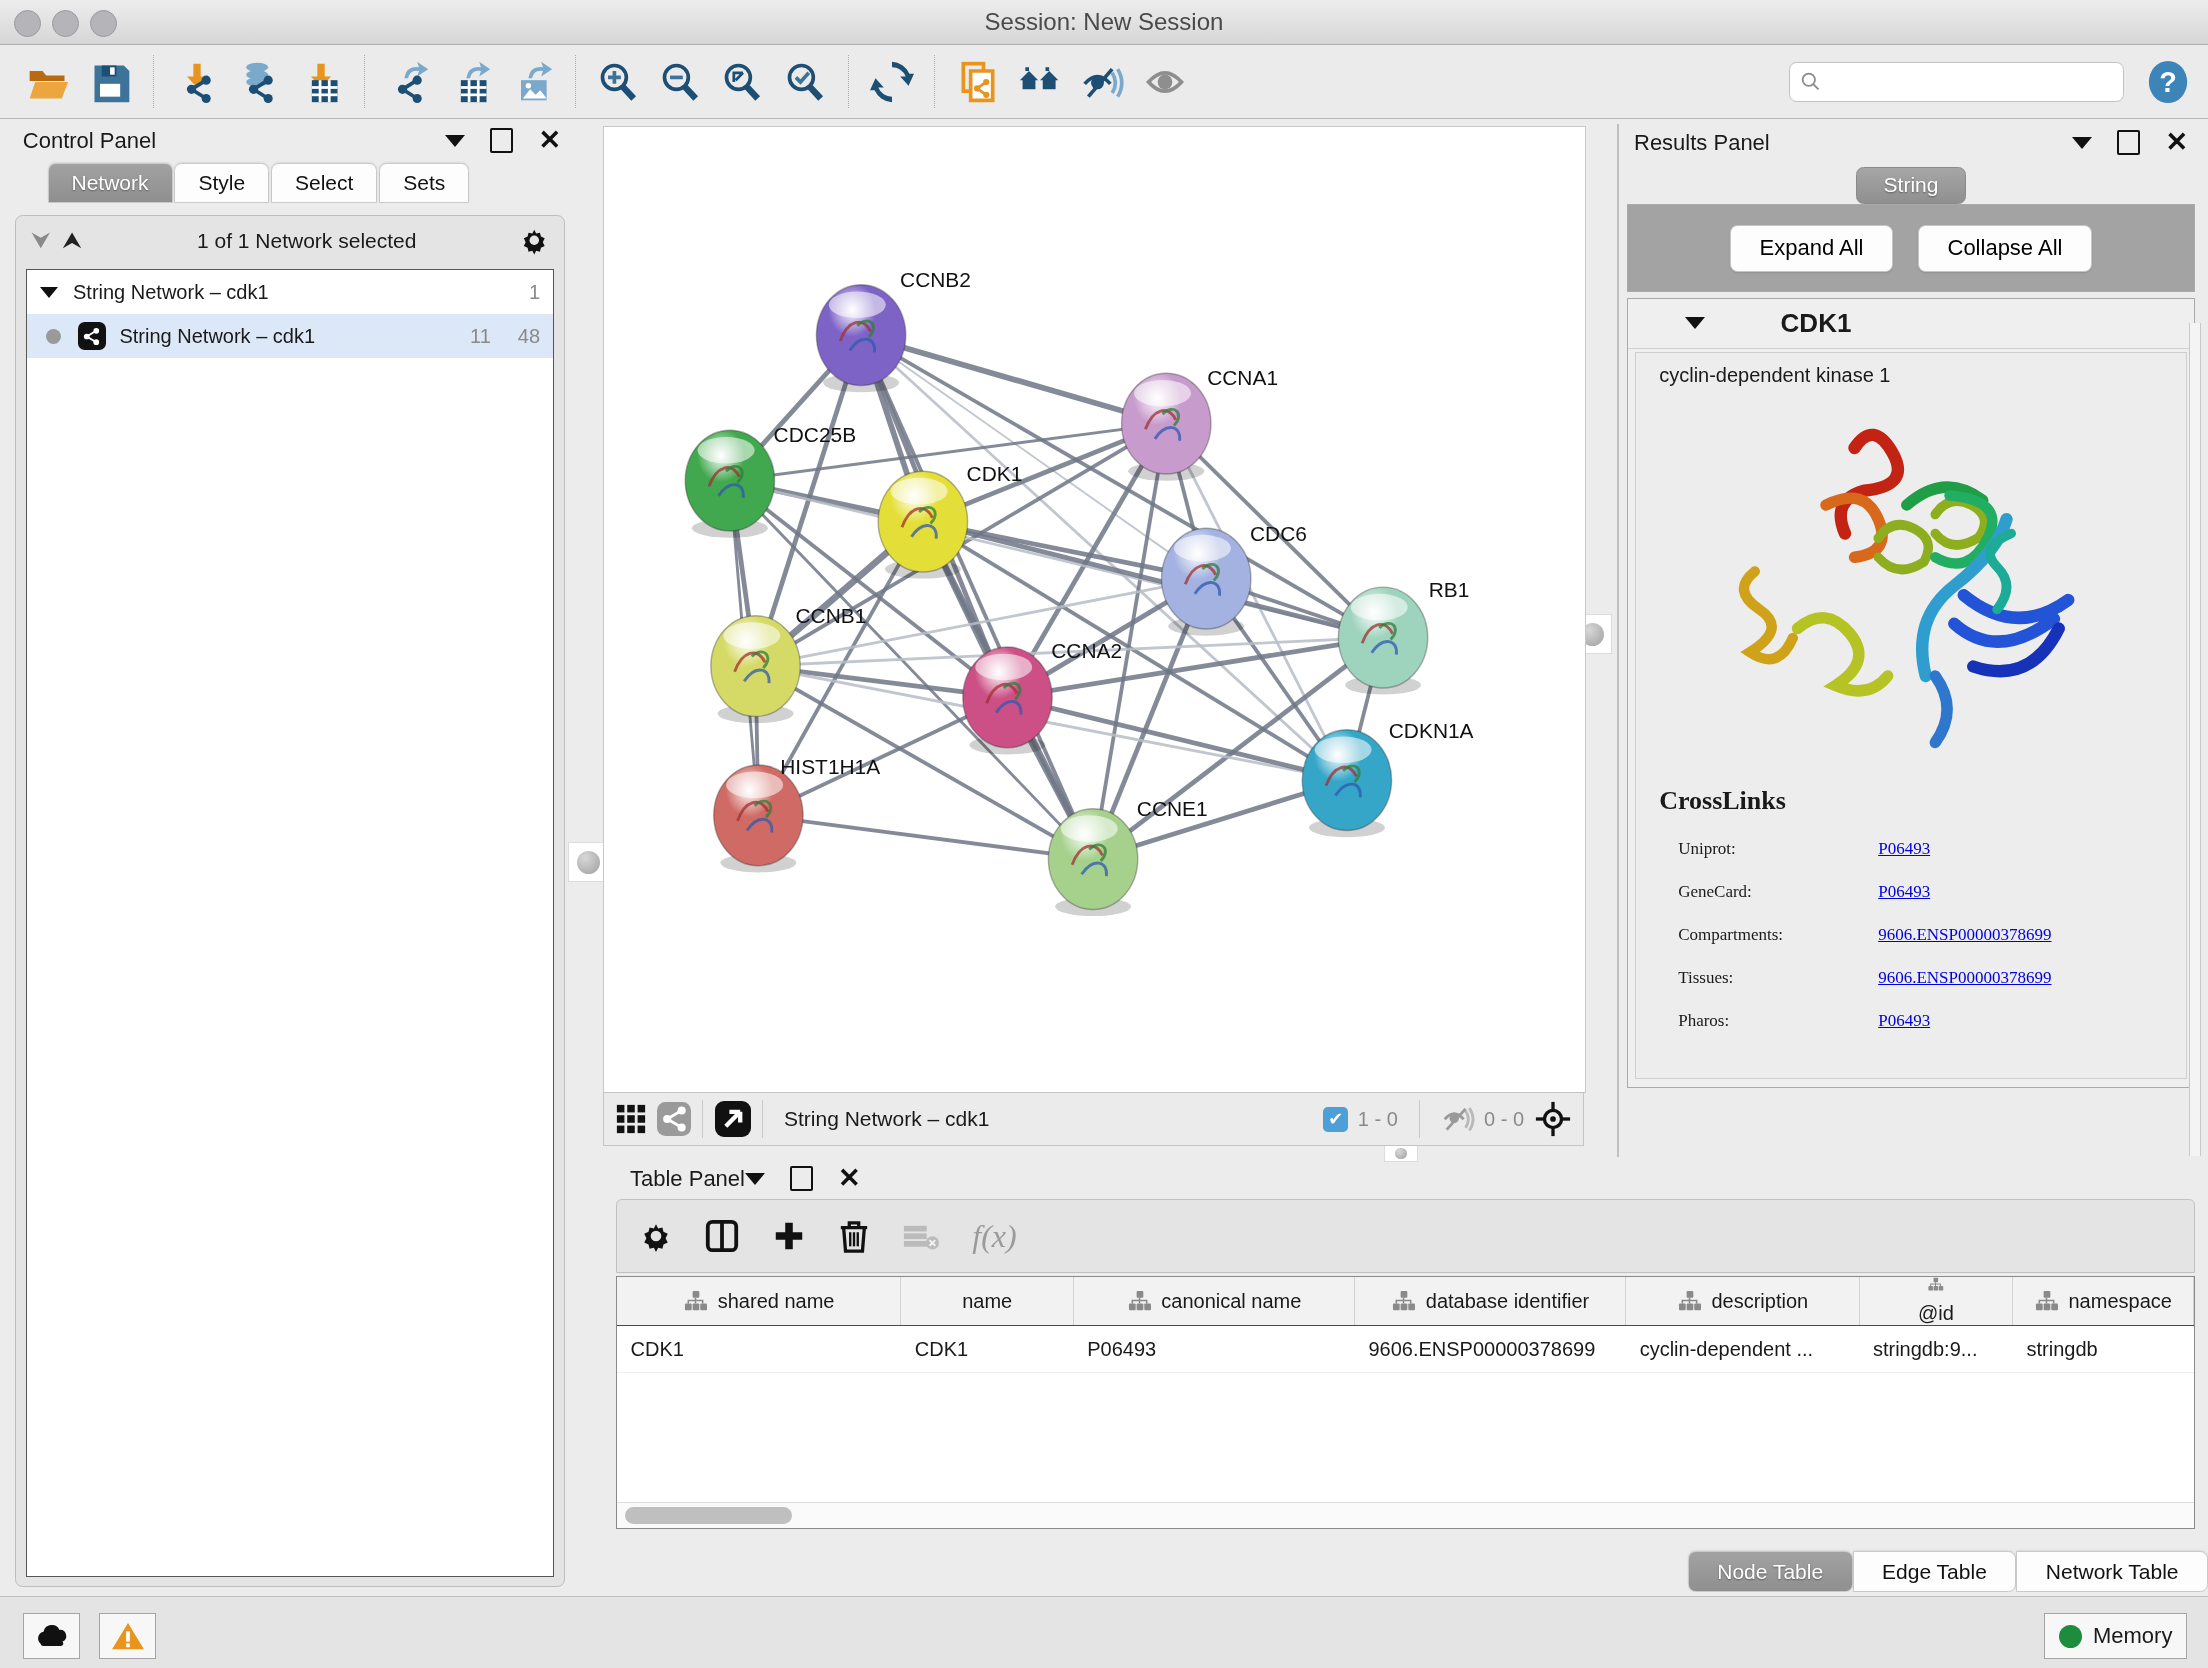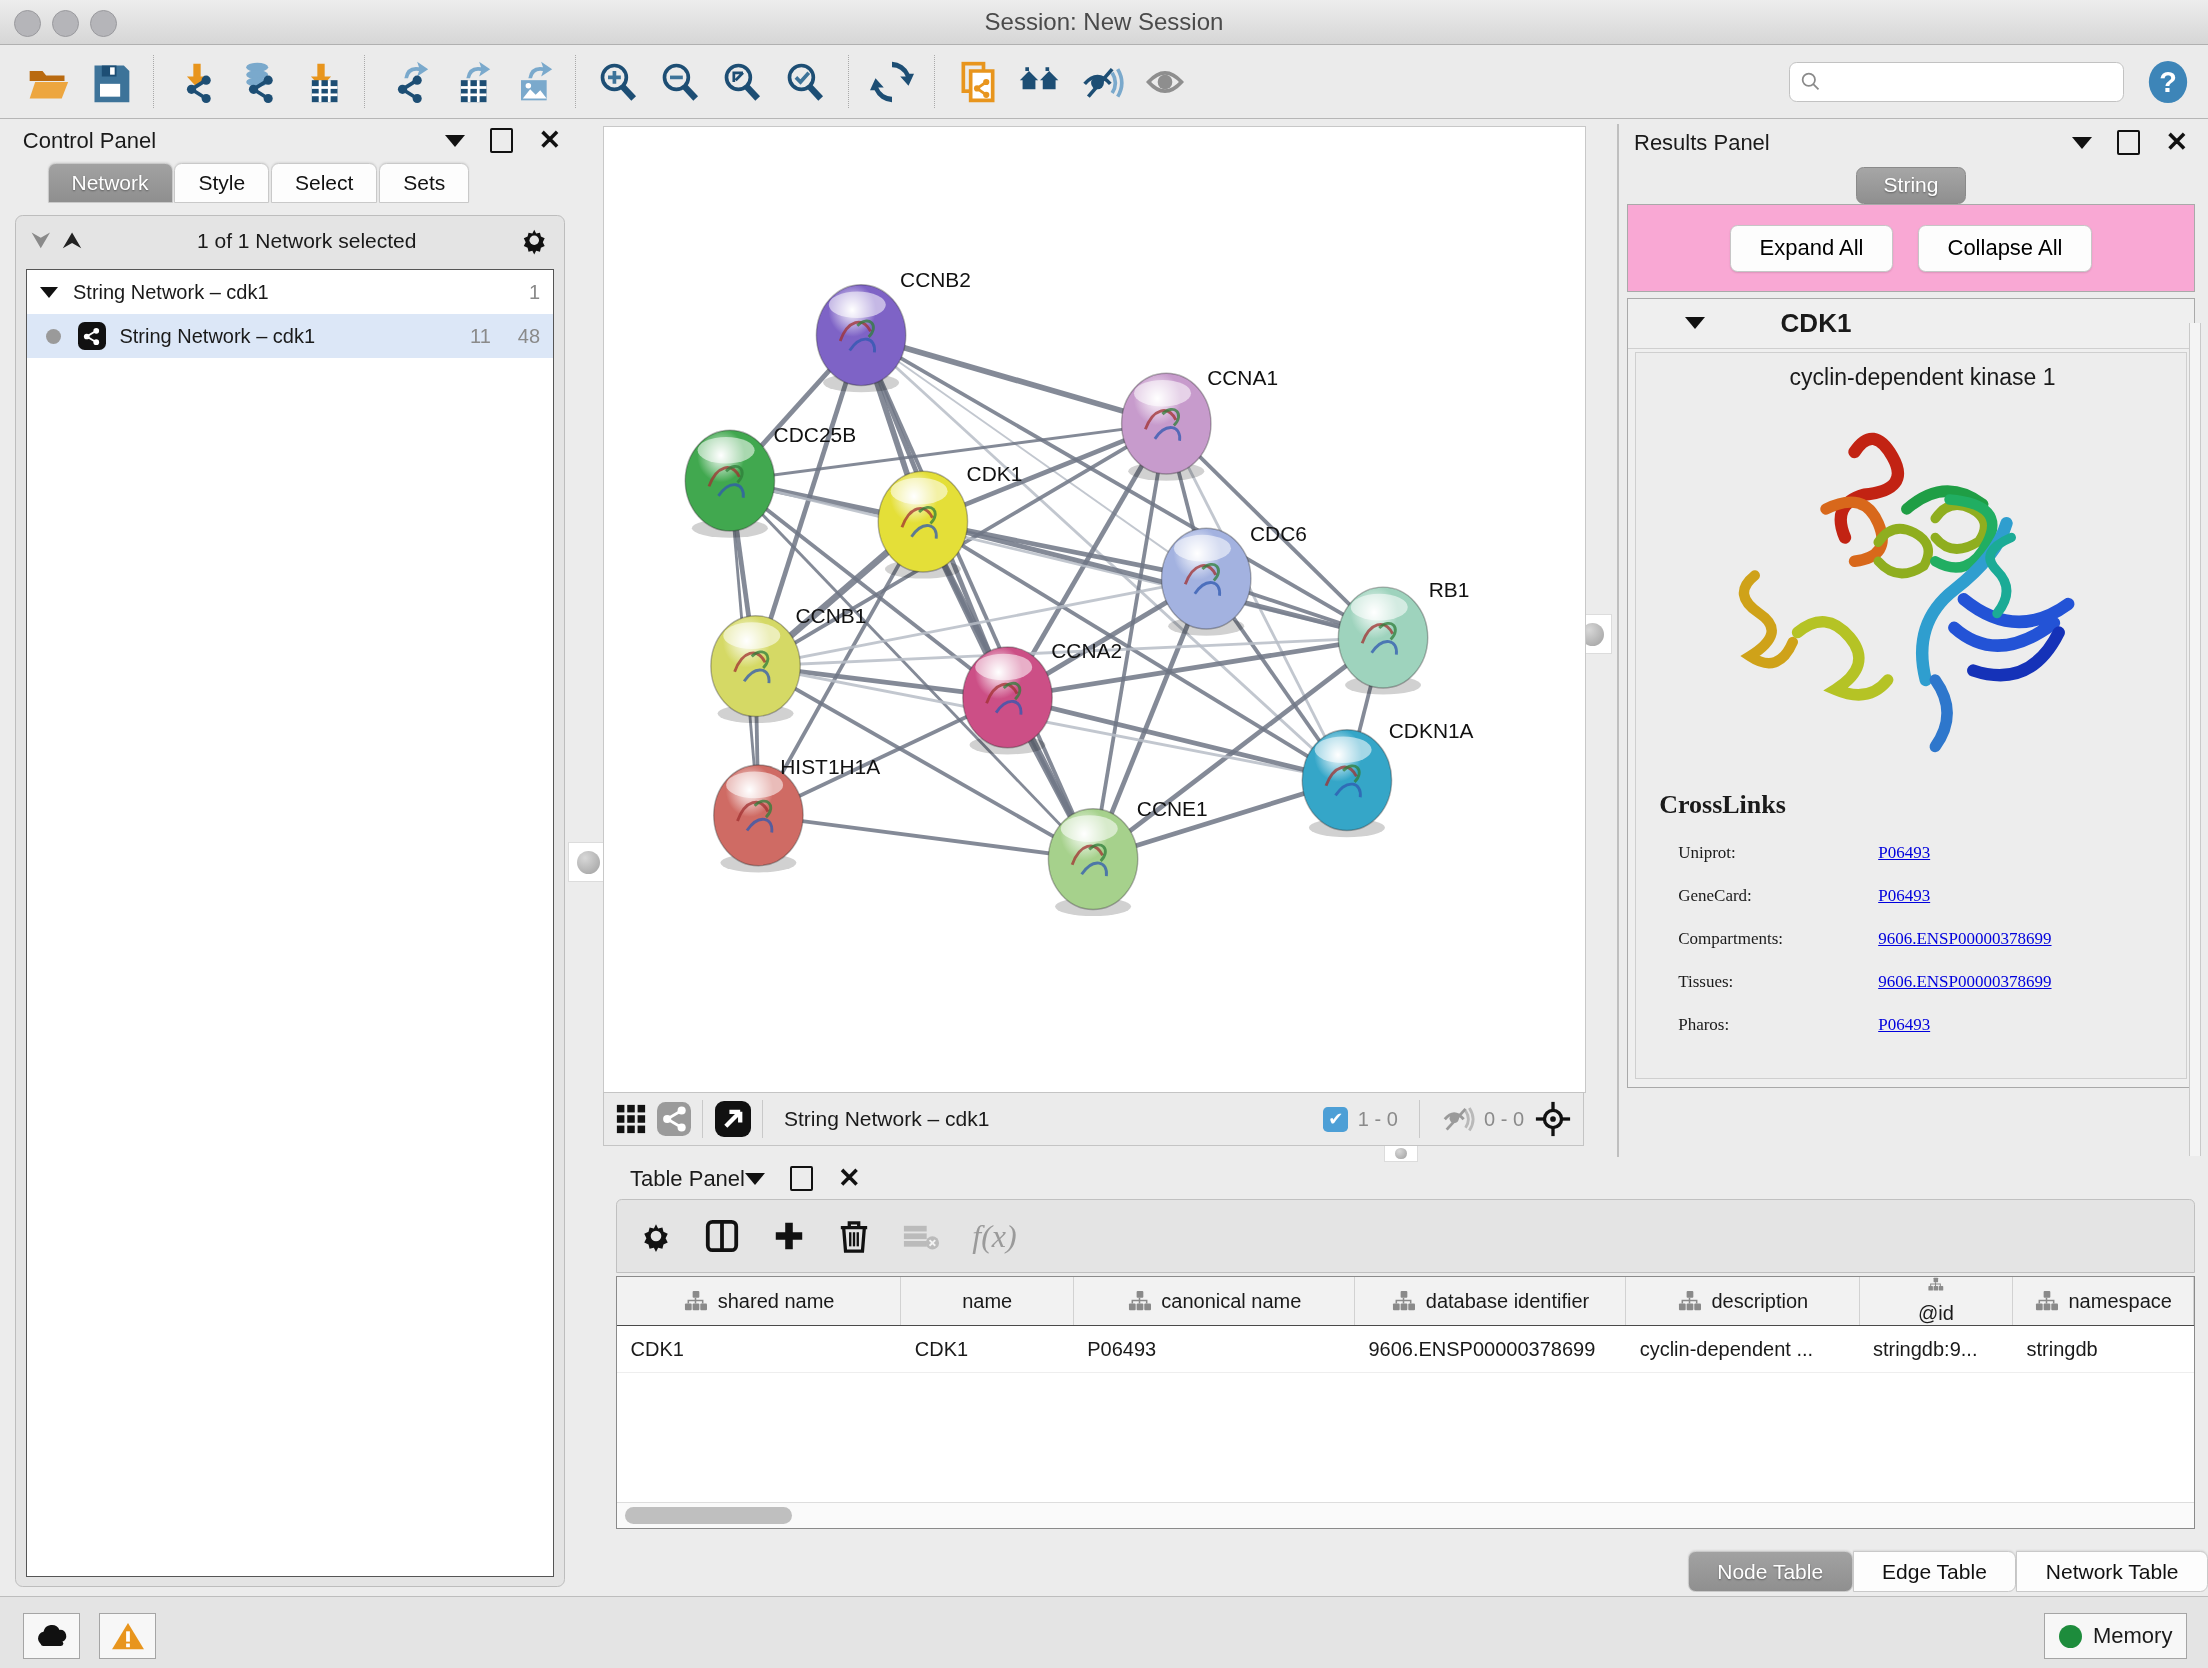--- a/index.html
+++ b/index.html
@@ -71,32 +71,32 @@
   .checkbox{width:25px;height:25px;border-radius:4.8px;background:#4d9fd6;color:#fff;font-size:18px;
     display:flex;align-items:center;justify-content:center;}
   
   #results-panel{position:absolute;left:1617px;top:124px;width:584px;height:1033px;
     border-left:2.9px double #bfbfbf;}
   #rp-header{display:flex;align-items:center;justify-content:space-between;padding:5.7px 15px 0 15px;}
   #rp-tabwrap{text-align:center;margin-top:11px;}
   #rp-tab{display:inline-block;font-size:21px;color:#fff;text-shadow:0 1px 1.9px rgba(0,0,0,.4);
     background:linear-gradient(#a6a6a6,#8f8f8f);border:1px solid #8a8a8a;border-radius:7.6px;
     padding:5.7px 27px;}
-  #rp-box1{margin:0px 7.6px 0 7.6px;border:1.9px solid #a9a9a9;background:#f9a8d4;height:86px;
+  #rp-box1{margin:0px 7.6px 0 7.6px;border:1.9px solid #a9a9a9;background:#a3a3a3;height:86px;
     display:flex;align-items:center;justify-content:center;gap:25px;}
   .rp-btn{background:#fdfdfd;border:1px solid #c6c6c6;border-radius:7.6px;font-size:22px;
     padding:9.5px 28.5px;box-shadow:0 1px 1.9px rgba(0,0,0,.12);}
   #rp-box2{margin:5.7px 7.6px 0 7.6px;border:1.9px solid #a9a9a9;background:#efefef;height:788px;position:relative;}
   #rp-genehdr{display:flex;align-items:center;height:49px;border-bottom:1px solid #cfcfcf;padding-left:57px;}
   #rp-genehdr .tri{width:0;height:0;border-left:10.5px solid transparent;border-right:10.5px solid transparent;
     border-top:12.4px solid #111;margin-right:76px;}
   #rp-gene{font-size:26px;font-weight:bold;}
   #rp-inner{position:absolute;left:7.6px;right:7.6px;top:53px;bottom:7.6px;background:#ededed;
     border:1px solid #cfcfcf;overflow:hidden;}
-  #rp-desc{font-size:23px;padding:11.4px 0 0 23px;text-align:center;}
+  #rp-desc{font-size:20px;padding:11.4px 0 0 23px;}
   #protein-img{display:block;margin:3.8px auto 0 auto;}
   #crosslinks{font-family:"Liberation Serif",serif;padding:15px 0 0 23px;}
   #cl-head{font-size:26px;font-weight:bold;}
   .cl-row{display:flex;font-size:17px;margin-top:23px;}
   .cl-label{width:200px;padding-left:19px;}
   .cl-link{color:#0000dd;text-decoration:underline;}
   
   #table-panel{position:absolute;left:603px;top:1164px;width:1605px;height:432px;}
   #tp-header{display:flex;align-items:center;justify-content:flex-start;padding:1.9px 19px 0 27px;}
   #tp-toolbar{margin:7.6px 13.3px 0 13.3px;height:72px;background:#e4e4e4;border:1px solid #c0c0c0;

